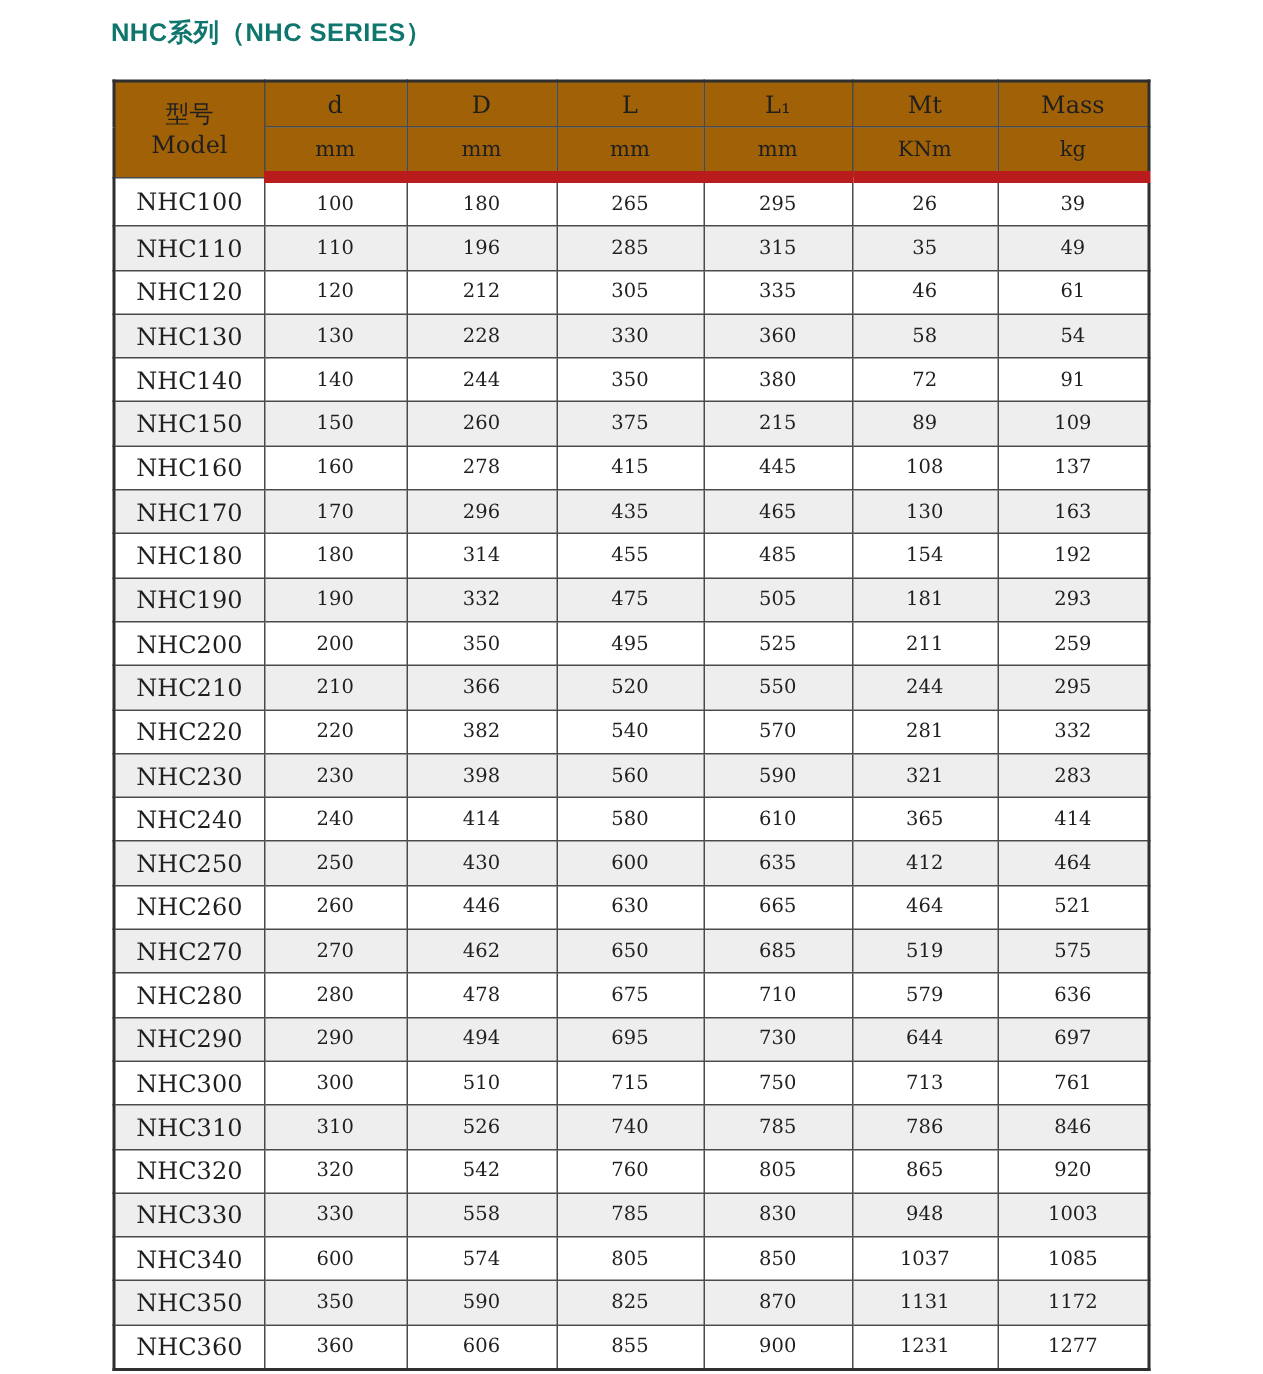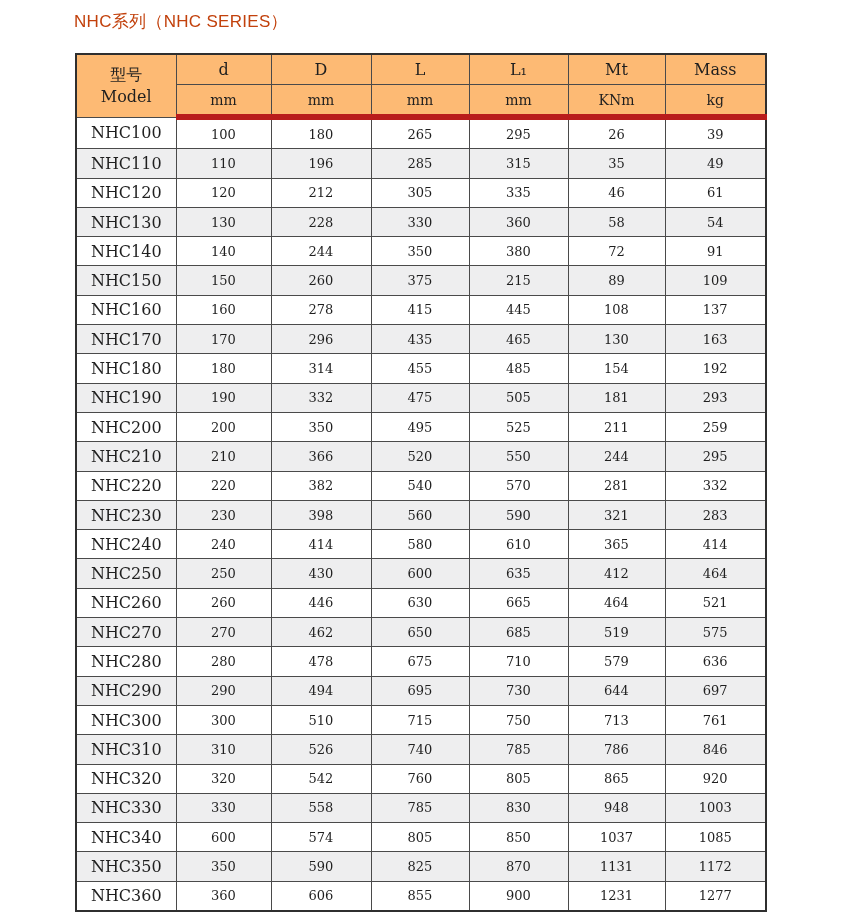--- a/index.html
+++ b/index.html
@@ -15,47 +15,47 @@
   .page {
     position: relative;
     width: 842px;
     height: 916px;
   }
   .page-title {
     position: absolute;
     left: 74px;
     top: 10px;
     font-family: "Liberation Sans", "DejaVu Sans", sans-serif;
-    font-weight: normal;
+    font-weight: bold;
     font-size: 17px;
     letter-spacing: 0.3px;
-    color: #c2410c;
+    color: #0f766e;
   }
   table.spec {
     position: absolute;
     left: 75px;
     top: 53px;
     width: 690px;
     border-collapse: collapse;
     border: 2px solid #2f2f2f;
     table-layout: fixed;
   }
   .spec th, .spec td {
     border: 1px solid #4a4a4a;
     text-align: center;
     vertical-align: middle;
     padding: 0;
     font-weight: normal;
   }
   .spec thead th {
-    background: #fdba74;
+    background: #a16207;
   }
   .spec thead tr.hdr-names th { height: 29px; font-size: 16px; }
   .spec thead tr.hdr-units th { height: 29px; font-size: 14px; }
-  .spec thead tr.hdr-units th { border-bottom: 6px solid #b91c1c; }
+  .spec thead tr.hdr-units th { border-bottom: 8px solid #b91c1c; }
   th.model-head {
     font-size: 14px;
     line-height: 1.35;
   }
   .spec tbody td {
     height: 28.3px;
     font-size: 13px;
     background: #ffffff;
   }
   .spec tbody tr:nth-child(even) td {

